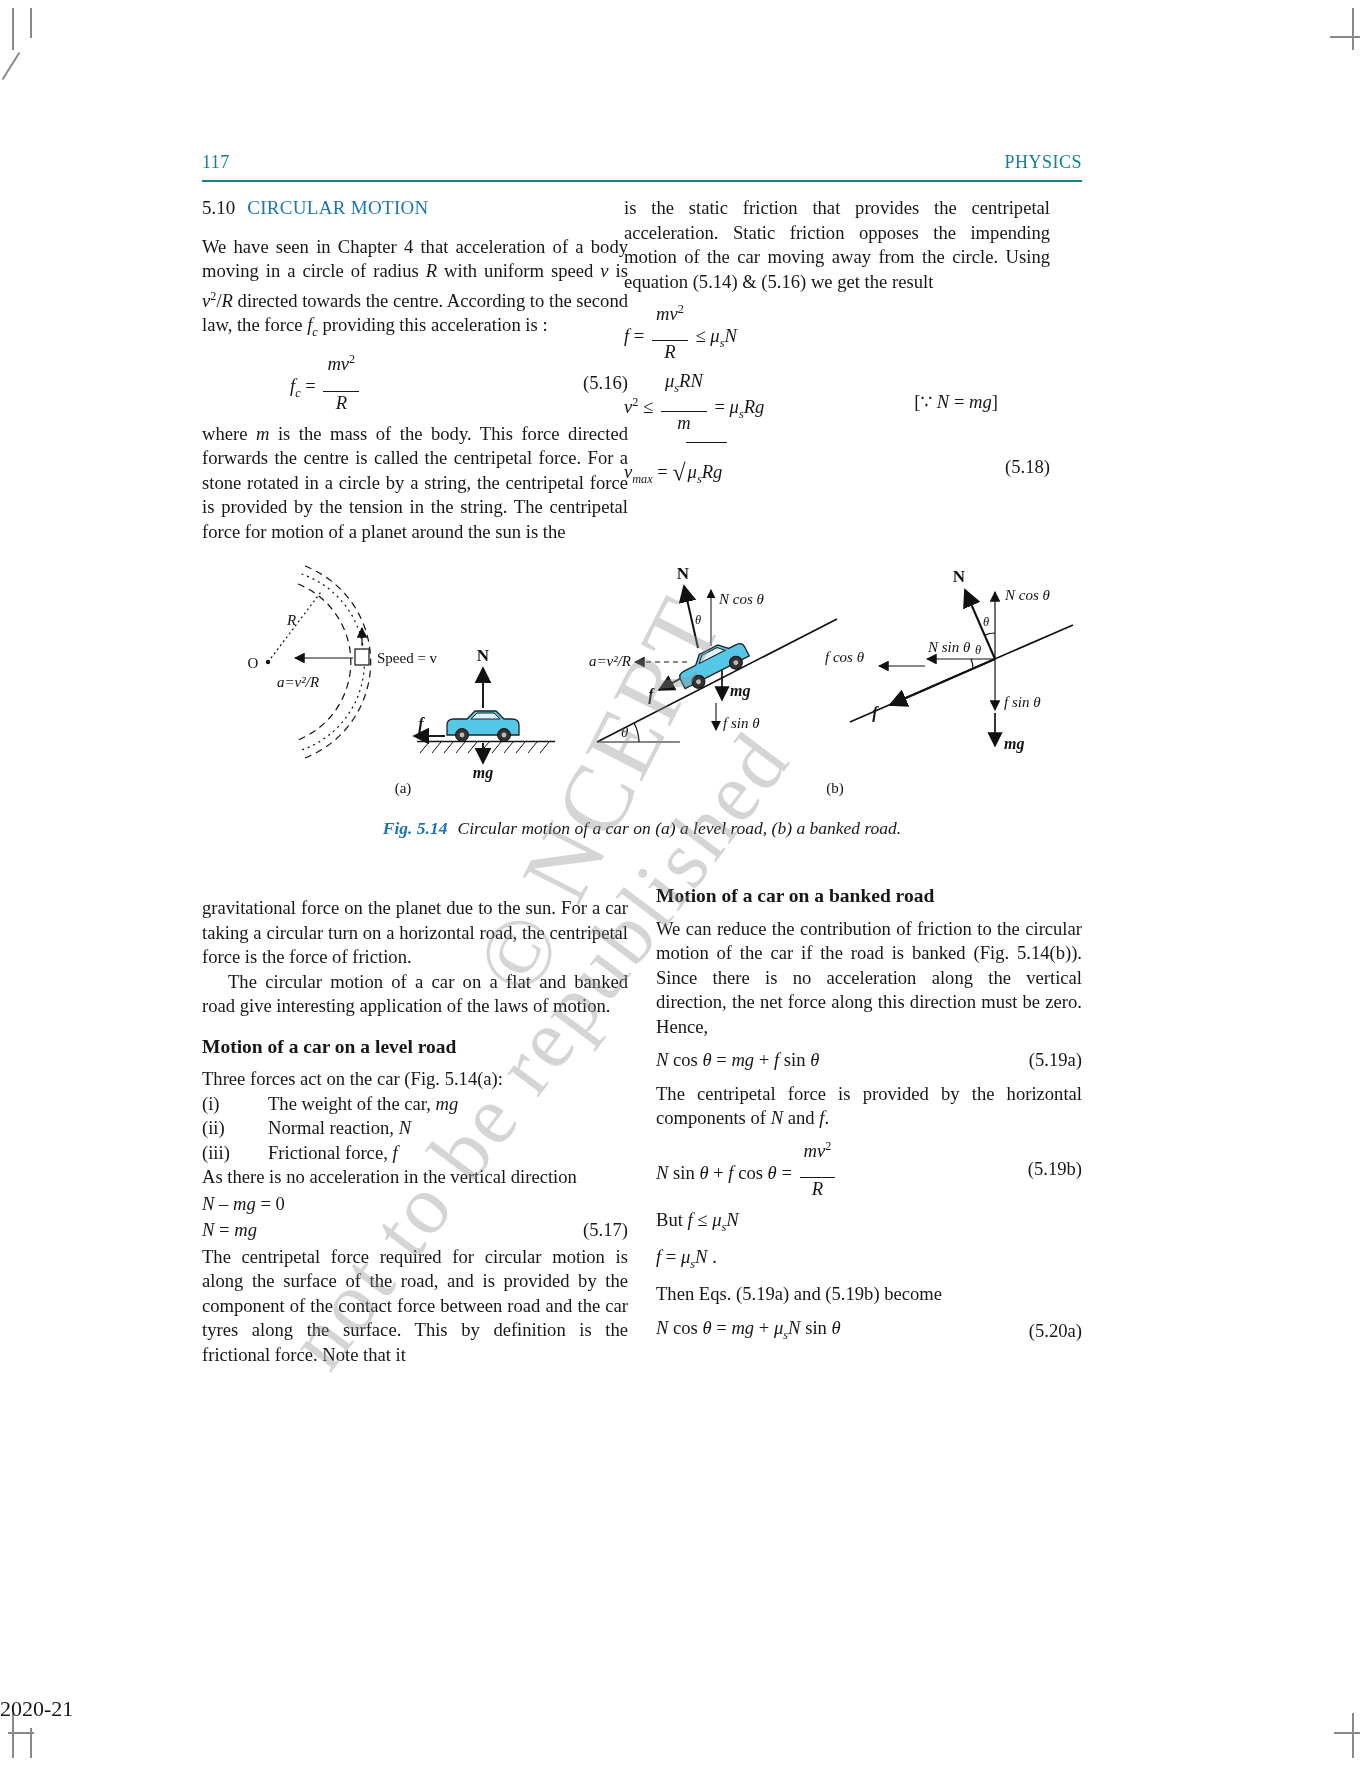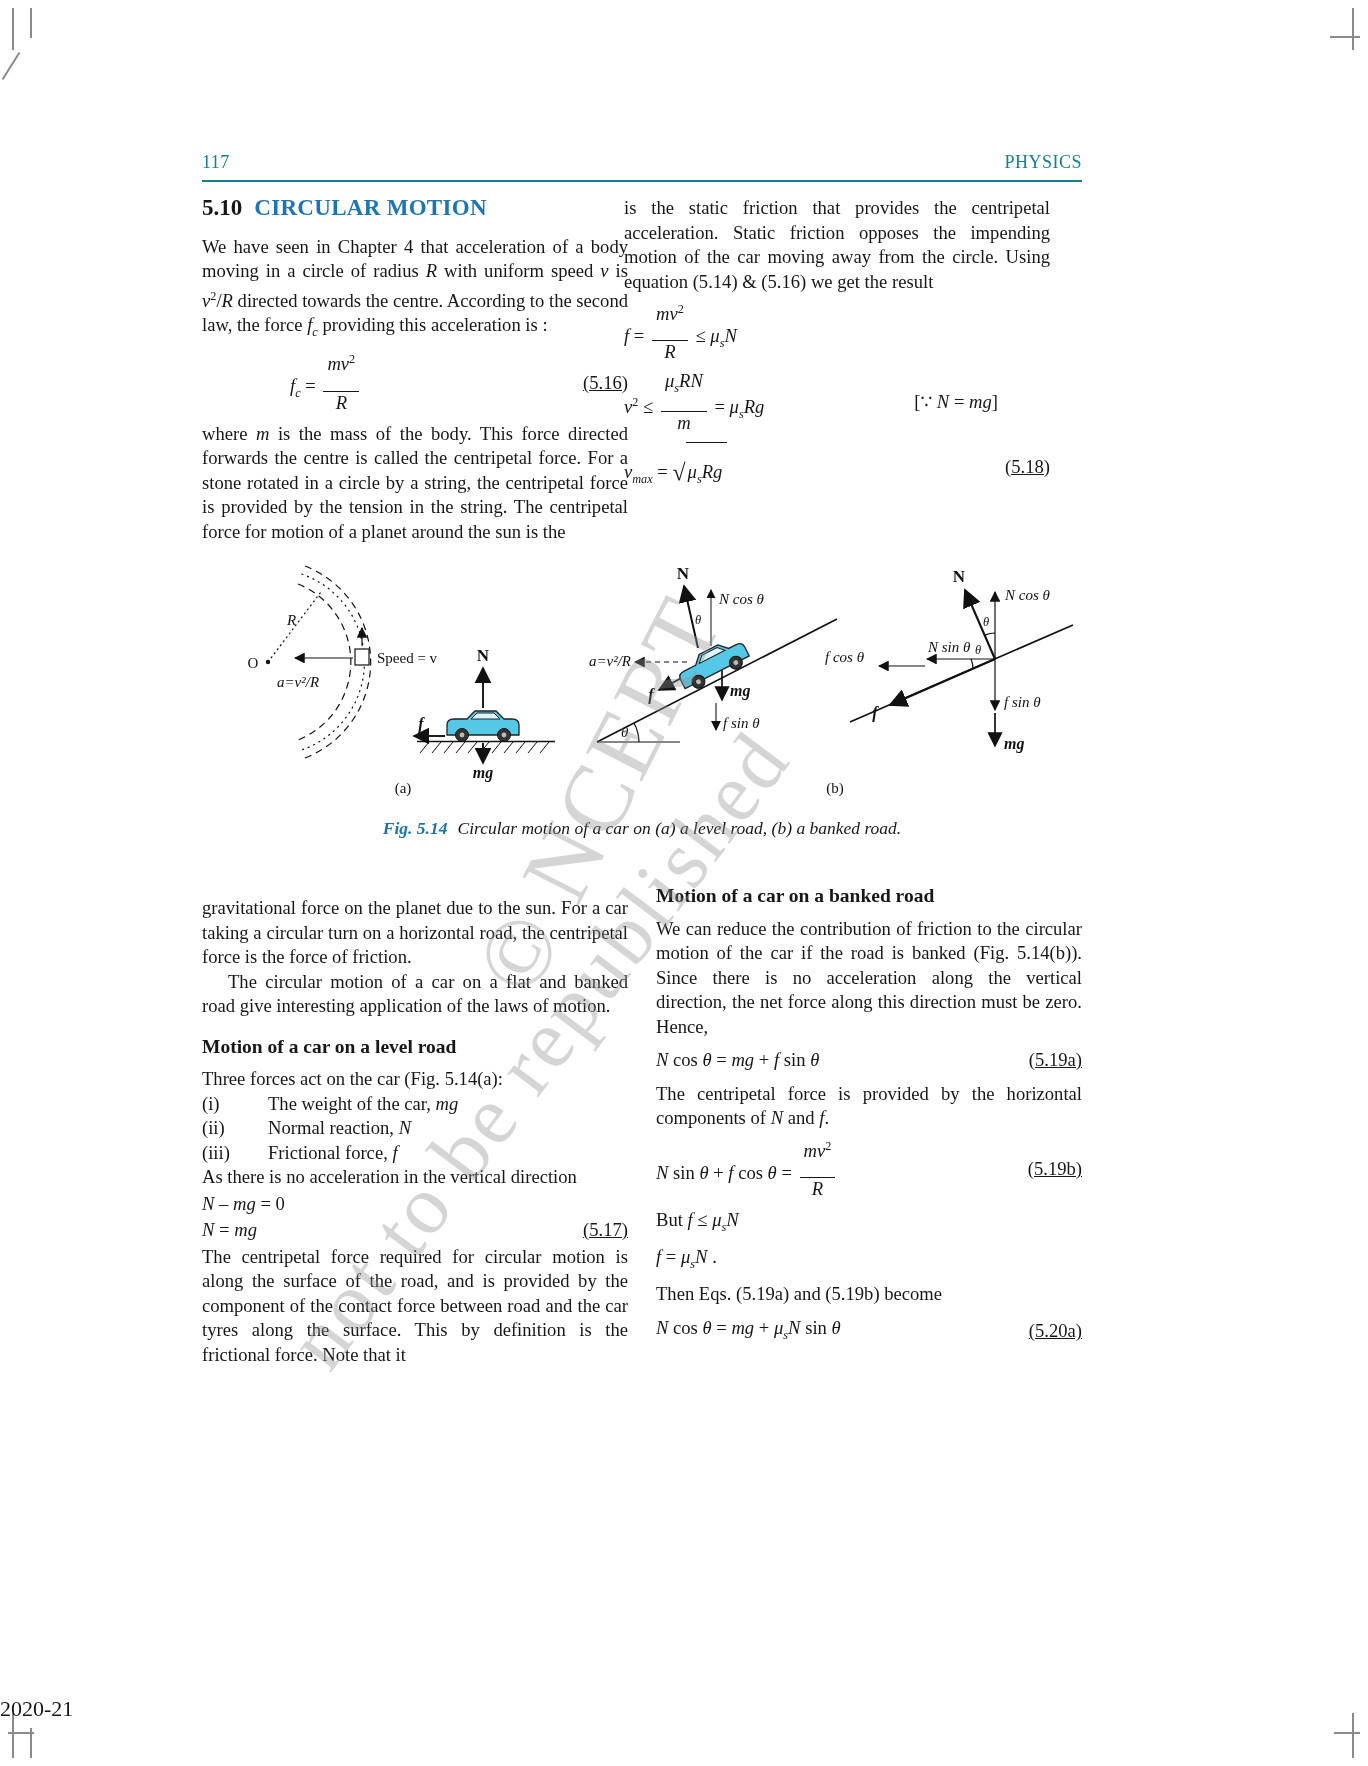--- a/index.html
+++ b/index.html
@@ -23,29 +23,29 @@
   .lt{left:202px;top:196px;}
   .rt{left:624px;top:196px;}
   .lb{left:202px;top:884px;margin-top:12px;}
   .rb{left:656px;top:884px;}
   p{margin:0;}
   .indent{text-indent:26px;}
   i{font-style:italic;}
   sub{font-style:italic;font-size:66%;}
   sup{font-size:66%;font-style:normal;}
 
-  .sec{display:flex;gap:12px;font-size:23px;font-weight:bold;margin:0 0 14px 0;align-items:baseline;}
+  .sec{display:flex;gap:12px;font-size:19px;font-weight:normal;margin:0 0 14px 0;align-items:baseline;}
   .sectitle{color:var(--blue);letter-spacing:.3px;}
   h3{font-size:19.5px;margin:16px 0 8px 0;}
 
   
   .eqrow{display:flex;align-items:center;margin:9px 0;text-align:left;}
   .eqbody{flex:1;}
   .eqbody.ind{padding-left:88px;}
-  .eqtag{margin-left:12px;white-space:nowrap;text-decoration:underline;}
+  .eqtag{margin-left:12px;white-space:nowrap;}
   .eqnote{margin-right:52px;white-space:nowrap;}
   .frac{display:inline-block;text-align:center;vertical-align:-0.85em;line-height:1.08;margin:0 3px;}
   .fnum{display:block;padding:0 4px 16px 4px;border-bottom:1.4px solid #171717;}
   .fden{display:block;padding-top:1px;}
   .sqrt{display:inline-block;white-space:nowrap;}
   .rad{font-size:1.28em;vertical-align:-0.1em;}
   .ovl{display:inline-block;border-top:1.5px solid #171717;padding:17px 5px 0 2px;}
   .litem{display:flex;text-align:left;}
   .ln{flex:0 0 66px;}
   .eqline{margin:2px 0;text-align:left;}

